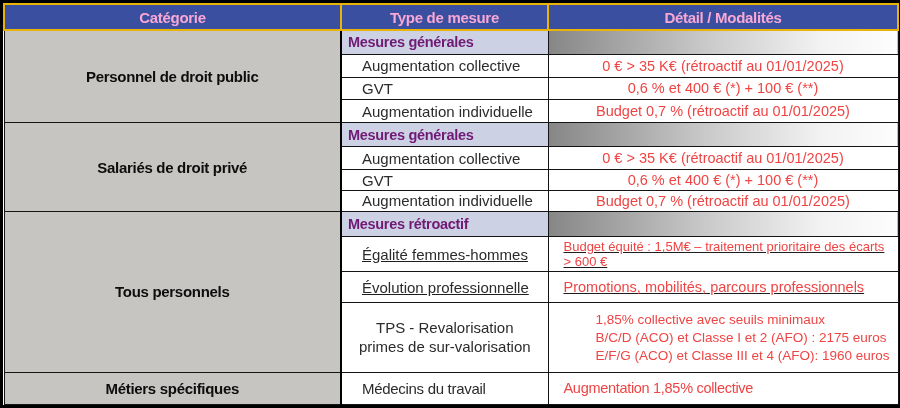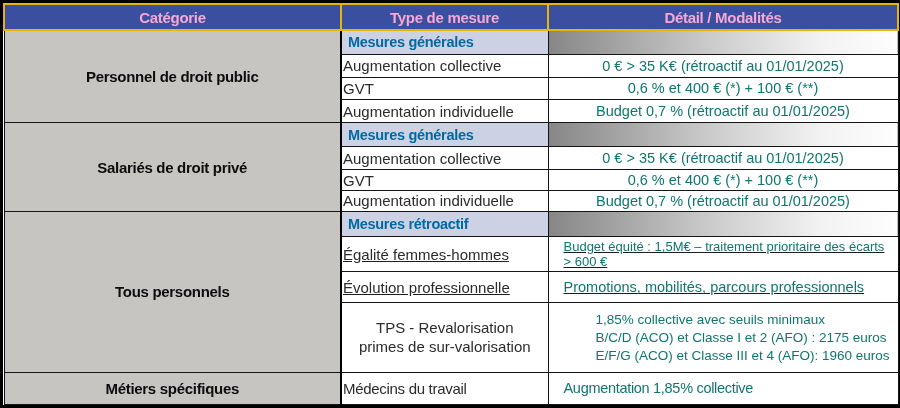--- a/index.html
+++ b/index.html
@@ -51,30 +51,30 @@
     background: #fff;
   }
   .cat {
     background: #c6c5c2;
     text-align: center; font-weight: bold;
     font-size: 15px; letter-spacing: -0.3px; color: #0d0d0d;
     border-right: 2px solid #000;
   }
   .mes {
     background: #ccd1e4;
-    color: #0369a1; font-weight: bold;
+    color: #701a75; font-weight: bold;
     font-size: 14.5px; letter-spacing: -0.3px;
     padding-left: 6px;
   }
   .grad {
     background: linear-gradient(90deg, #868686 0%, #c9c9c9 45%, #f2f2f2 78%, #fdfdfd 100%);
   }
-  .type { font-size: 15px; color: #2b2b2b; padding-left: 1px; text-align: left; }
+  .type { font-size: 15px; color: #2b2b2b; padding-left: 20px; text-align: left; }
   .type.center { text-align: center; padding: 2px 16px; line-height: 1.25; }
-  .det { font-size: 14.5px; color: #0f766e; }
+  .det { font-size: 14.5px; color: #ef4444; }
   .det.c { text-align: center; padding: 0 4px; }
   .det.l { text-align: left; padding-left: 15px; padding-right: 4px; }
   .det.small { font-size: 13px; }
   .det.lines { font-size: 13.5px; line-height: 1.32; padding-top: 3px; padding-bottom: 3px; }
   .det.lines span { display: block; margin-left: 32px; }
   .cond { letter-spacing: -0.3px; }
   tr.h-mg   { height: 21px; }
   tr.h-std  { height: 20px; }
   tr.h-sm   { height: 16px; }
   tr.h-ms   { height: 22px; }

